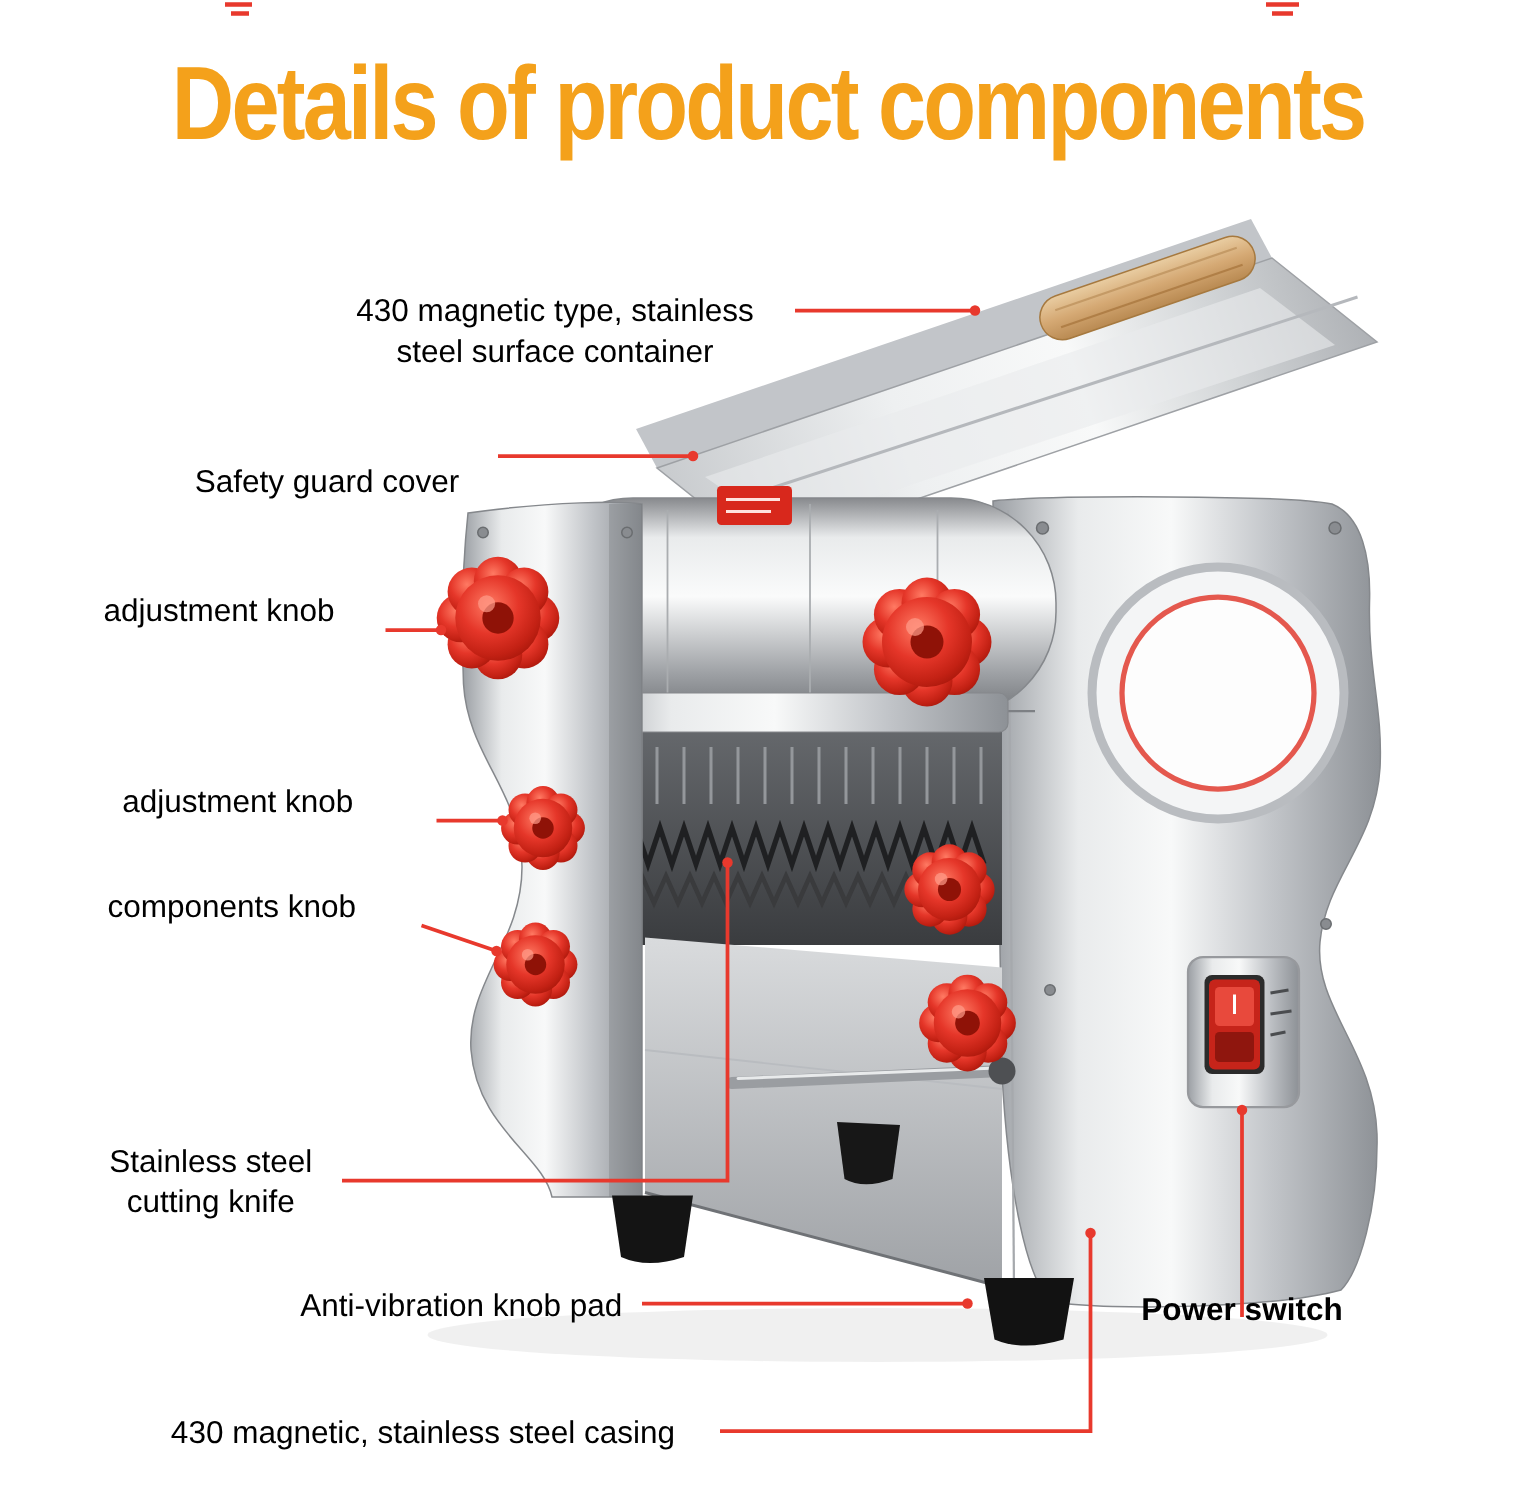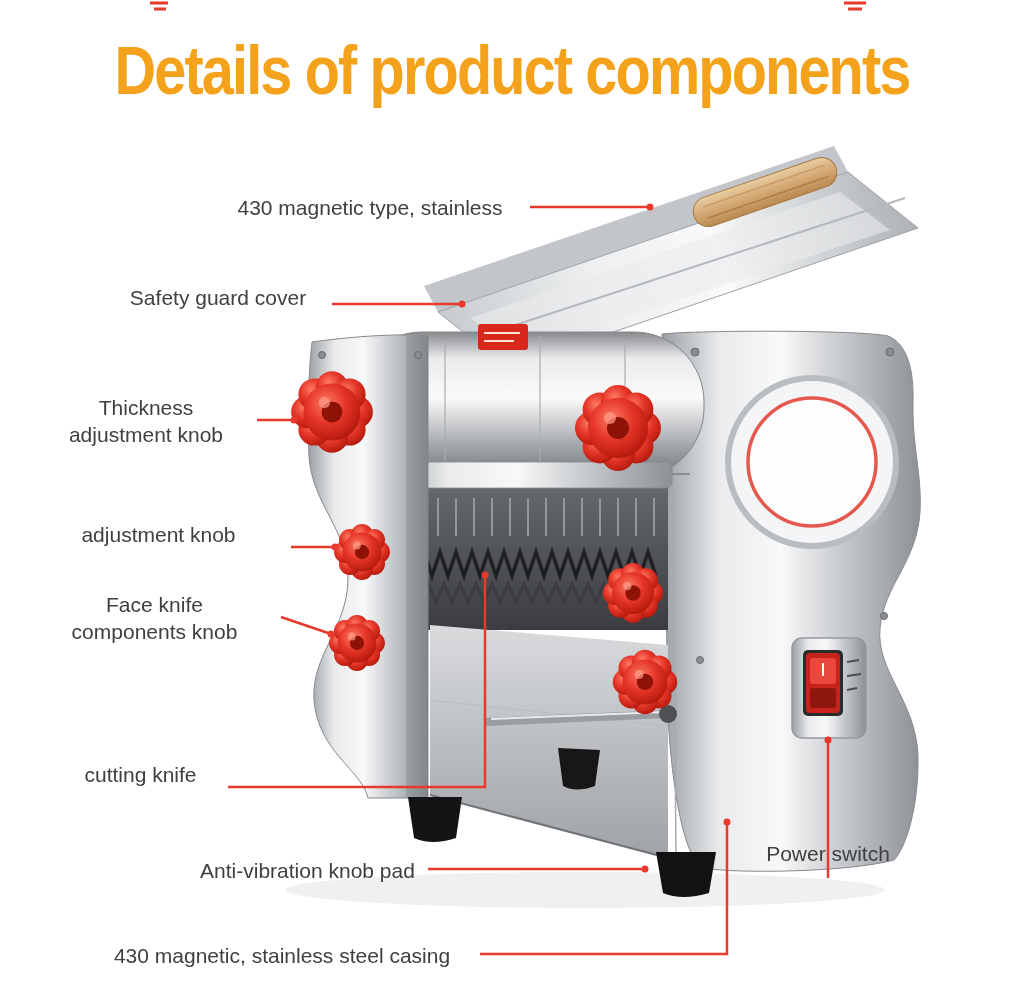--- a/index.html
+++ b/index.html
@@ -26,32 +26,32 @@
   }
   .scene {
     position:absolute; left:0; top:0;
     width:1024px; height:1003px;
   }
   .label {
     position:absolute;
     text-align:center;
     font-size:21px;
     line-height:27px;
-    color:#404040;
+    color:#000000;
   }
   .label span { display:block; }
   .lbl-container   { left:210px; top:194px; width:320px; }
-  .lbl-safety      { left:118px; top:284px; width:200px; }
+  .lbl-safety      { left:118px; top:308px; width:200px; }
   .lbl-thickness   { left:46px;  top:394px; width:200px; }
   .lbl-sectioning  { left:56px;  top:521px; width:205px; }
   .lbl-face        { left:52px;  top:591px; width:205px; }
   .lbl-cutting     { left:38px;  top:761px; width:205px; }
   .lbl-foot        { left:185px; top:857px; width:245px; }
   .lbl-casing      { left:82px;  top:942px; width:400px;text-align:center; }
-  .lbl-power       { left:758px; top:840px; width:140px; }
+  .lbl-power       { left:758px; top:860px; width:140px;font-weight:bold; }
 </style>
 </head>
 <body>
 
 <h1 class="title">Details of product components</h1>
 
 <svg class="scene" width="1024" height="1003" viewBox="0 0 1024 1003" xmlns="http://www.w3.org/2000/svg">
   <defs>
     <linearGradient id="chrome1" x1="0" y1="0" x2="1" y2="0">
       <stop offset="0" stop-color="#9b9fa4"></stop>
@@ -235,41 +235,41 @@
     <circle cx="331" cy="634" r="3.5"></circle>
     <circle cx="485" cy="575" r="3.5"></circle>
     <circle cx="645" cy="869" r="3.5"></circle>
     <circle cx="727" cy="822" r="3.5"></circle>
     <circle cx="828" cy="740" r="3.5"></circle>
   </g>
 </svg>
 
 <div class="label lbl-container">
   <span>430 magnetic type, stainless</span>
+  <span>steel surface container</span>
 </div>
 
 <div class="label lbl-safety">
   <span>Safety guard cover</span>
 </div>
 
 <div class="label lbl-thickness">
-  <span>Thickness</span>
   <span>adjustment knob</span>
 </div>
 
 <div class="label lbl-sectioning">
   <span>adjustment knob</span>
 </div>
 
 <div class="label lbl-face">
-  <span>Face knife</span>
   <span>components knob</span>
 </div>
 
 <div class="label lbl-cutting">
+  <span>Stainless steel</span>
   <span>cutting knife</span>
 </div>
 
 <div class="label lbl-foot">
   <span>Anti-vibration knob pad</span>
 </div>
 
 <div class="label lbl-casing">
   <span>430 magnetic, stainless steel casing</span>
 </div>

